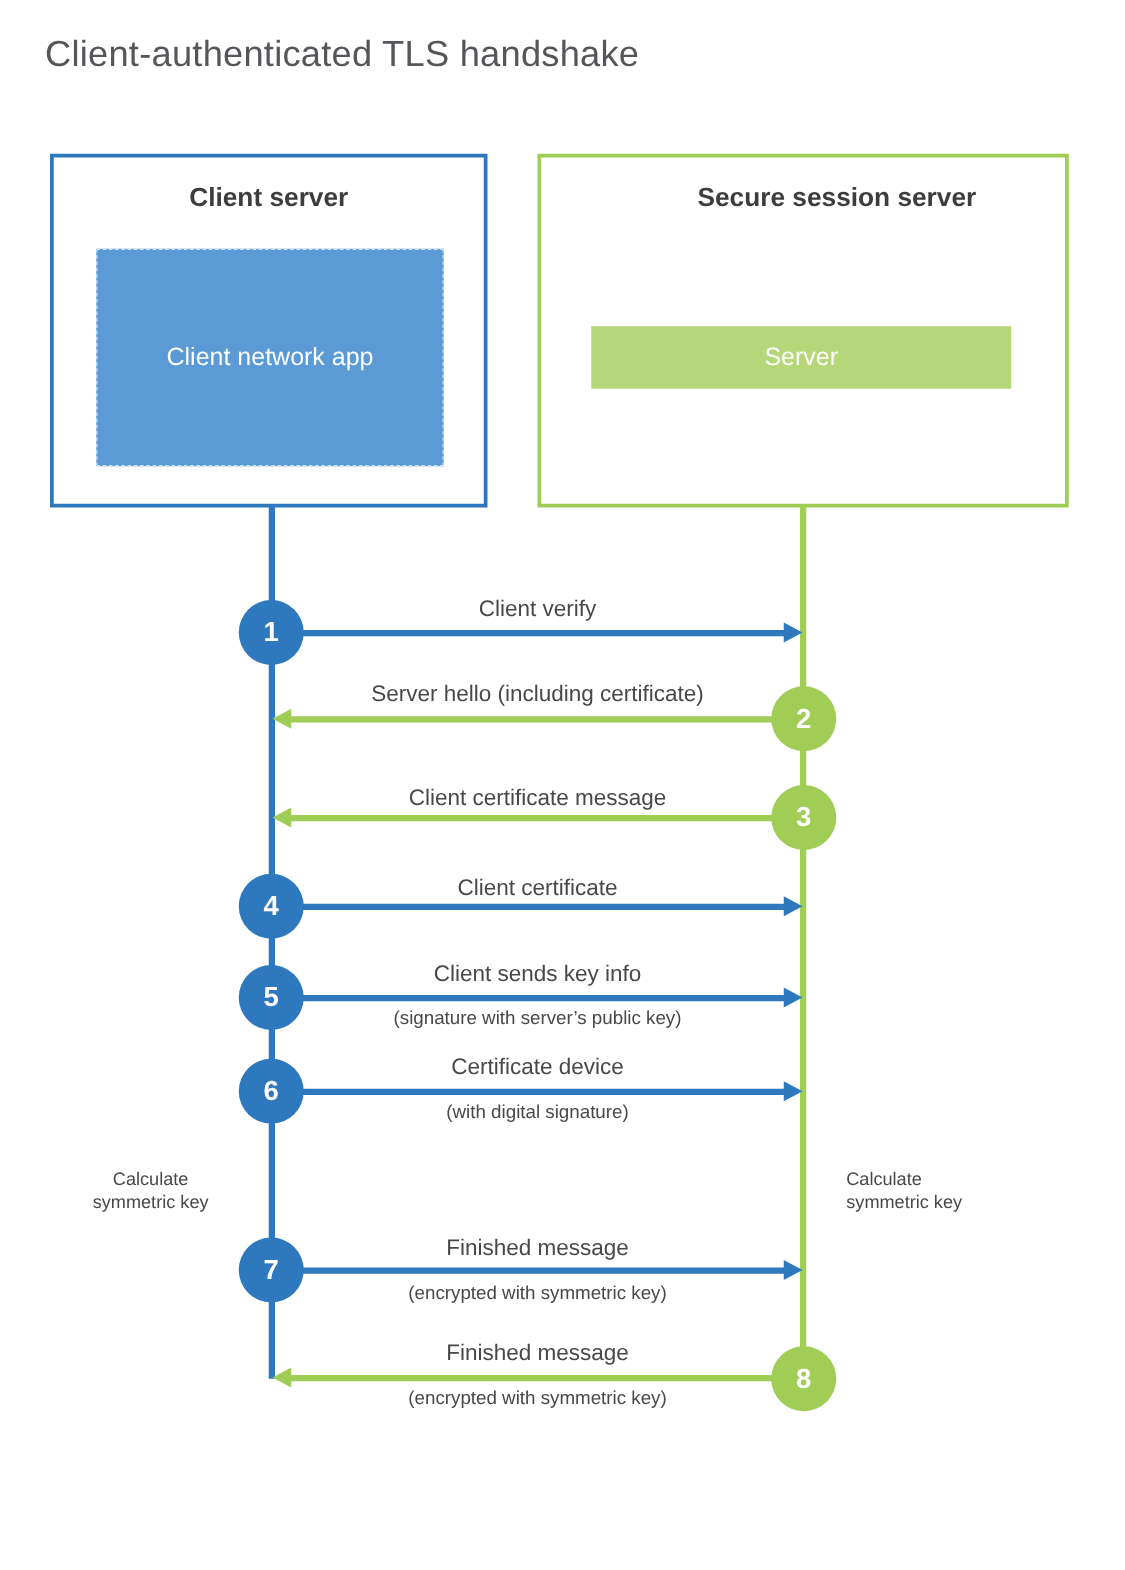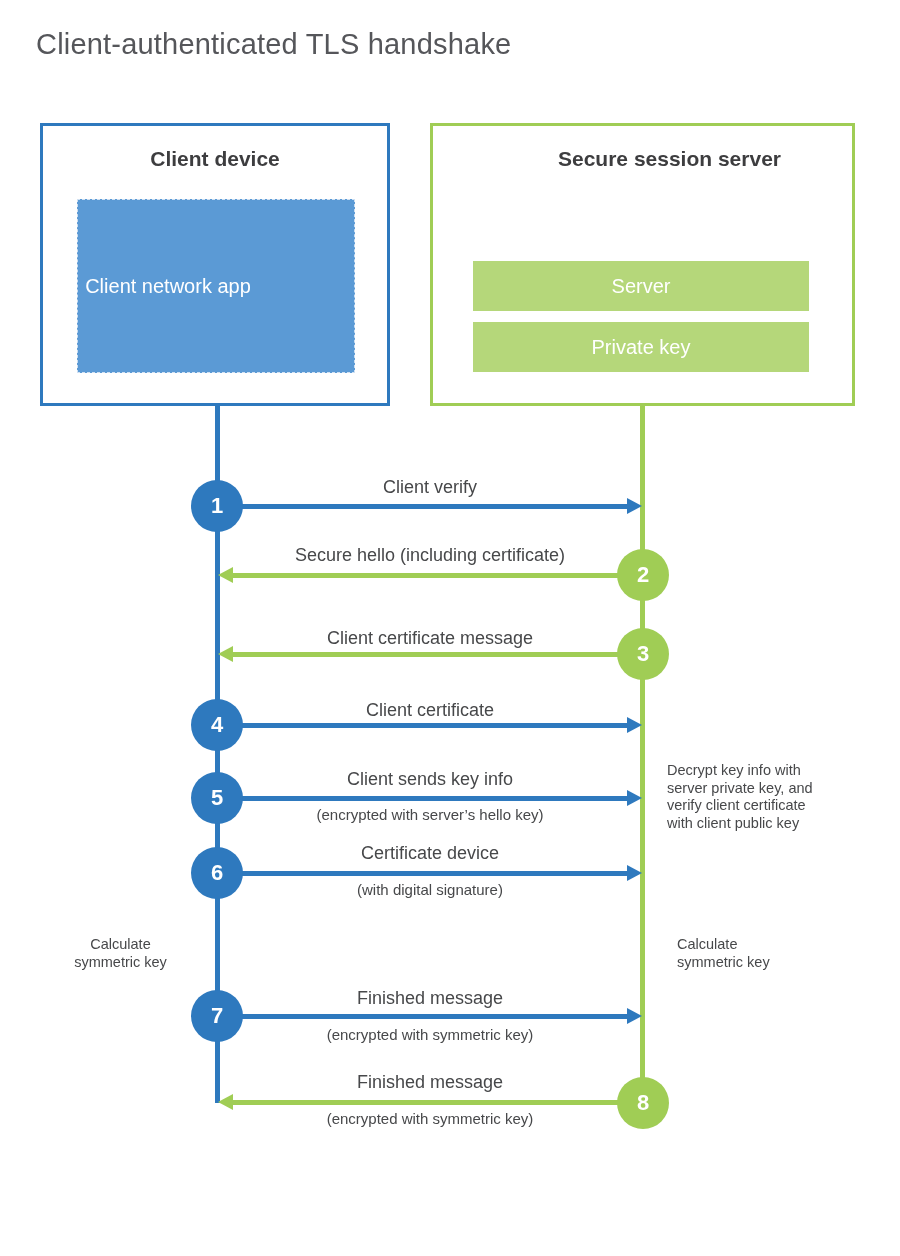--- a/index.html
+++ b/index.html
@@ -6,21 +6,21 @@
   #canvas{position:relative;width:900px;height:1256px;background:#fff;overflow:hidden;
           font-family:"Liberation Sans","DejaVu Sans",sans-serif;}
   .title{position:absolute;left:36px;top:28px;font-size:29px;font-weight:300;color:#55565a;letter-spacing:0.2px;}
   .box{position:absolute;background:#fff;box-sizing:border-box;}
   .box-client{left:40px;top:123px;width:350px;height:283px;border:3px solid #2e79be;}
   .box-server{left:430px;top:123px;width:425px;height:283px;border:3px solid #a0cd55;}
   .box-head{position:absolute;text-align:center;font-size:21px;font-weight:700;color:#3d3d3f;}
   .bh-client{left:40px;top:147px;width:350px;}
   .bh-server{left:430px;top:147px;width:479px;}
   .client-app{position:absolute;left:77px;top:199px;width:278px;height:174px;background:#5b9ad5;
-              border:1px dashed #cfe0f2;box-sizing:border-box;display:flex;align-items:center;}
+              border:1px dashed #cfe0f2;box-sizing:border-box;display:flex;align-items:center;justify-content:center;}
   .client-app span{display:block;width:180px;text-align:center;color:#fff;font-size:20px;line-height:1.4;}
   .bar{position:absolute;left:473px;width:336px;height:50px;background:#b5d77a;color:#fff;
        font-size:20px;text-align:center;line-height:50px;}
   .lifeline{position:absolute;width:5px;}
   .ll-blue{background:#2e79be;left:215px;top:405px;height:698px;}
   .ll-green{background:#a0cd55;left:640px;top:405px;height:698px;}
   .circle{position:absolute;width:52px;height:52px;border-radius:50%;display:flex;align-items:center;
           justify-content:center;color:#fff;font-size:22px;font-weight:700;}
   .c-blue{background:#2e79be;}
   .c-green{background:#a0cd55;}
@@ -38,41 +38,40 @@
   .note-calc-right{left:677px;top:936px;width:130px;text-align:left;}
 </style>
 </head>
 <body>
 
 <div id="canvas">
 
   <div class="title">Client-authenticated TLS handshake</div>
 
   <div class="box box-client"></div>
-  <div class="box-head bh-client">Client device</div>
+  <div class="box-head bh-client">Client server</div>
   <div class="client-app">
     <span>Client network app</span>
   </div>
 
   <div class="box box-server"></div>
   <div class="box-head bh-server">Secure session server</div>
   <div class="bar" style="top:261px;">Server</div>
-  <div class="bar" style="top:322px;">Private key</div>
 
   <div class="lifeline ll-blue"></div>
   <div class="lifeline ll-green"></div>
 
   <div class="msg" style="top:477px;">Client verify</div>
   <div class="hline hl-blue" style="left:217px;top:504px;width:411px;"></div>
   <div class="head head-right" style="left:627px;top:498px;"></div>
   <div class="circle c-blue" style="left:191px;top:480px;">
     <span>1</span>
   </div>
 
-  <div class="msg" style="top:545px;">Secure hello (including certificate)</div>
+  <div class="msg" style="top:545px;">Server hello (including certificate)</div>
   <div class="hline hl-green" style="left:232px;top:573px;width:411px;"></div>
   <div class="head head-left" style="left:218px;top:567px;"></div>
   <div class="circle c-green" style="left:617px;top:549px;">
     <span>2</span>
   </div>
 
   <div class="msg" style="top:628px;">Client certificate message</div>
   <div class="hline hl-green" style="left:232px;top:652px;width:411px;"></div>
   <div class="head head-left" style="left:218px;top:646px;"></div>
   <div class="circle c-green" style="left:617px;top:628px;">
@@ -82,21 +81,21 @@
   <div class="msg" style="top:700px;">Client certificate</div>
   <div class="hline hl-blue" style="left:217px;top:723px;width:411px;"></div>
   <div class="head head-right" style="left:627px;top:717px;"></div>
   <div class="circle c-blue" style="left:191px;top:699px;">
     <span>4</span>
   </div>
 
   <div class="msg" style="top:769px;">Client sends key info</div>
   <div class="hline hl-blue" style="left:217px;top:796px;width:411px;"></div>
   <div class="head head-right" style="left:627px;top:790px;"></div>
-  <div class="sub" style="top:806px;">(encrypted with server’s hello key)</div>
+  <div class="sub" style="top:806px;">(signature with server’s public key)</div>
   <div class="circle c-blue" style="left:191px;top:772px;">
     <span>5</span>
   </div>
 
   <div class="msg" style="top:843px;">Certificate device</div>
   <div class="hline hl-blue" style="left:217px;top:871px;width:411px;"></div>
   <div class="head head-right" style="left:627px;top:865px;"></div>
   <div class="sub" style="top:881px;">(with digital signature)</div>
   <div class="circle c-blue" style="left:191px;top:847px;">
     <span>6</span>
@@ -111,22 +110,18 @@
   </div>
 
   <div class="msg" style="top:1072px;">Finished message</div>
   <div class="hline hl-green" style="left:232px;top:1100px;width:411px;"></div>
   <div class="head head-left" style="left:218px;top:1094px;"></div>
   <div class="sub" style="top:1110px;">(encrypted with symmetric key)</div>
   <div class="circle c-green" style="left:617px;top:1077px;">
     <span>8</span>
   </div>
 
-  <div class="note note-decrypt">Decrypt key info with
-server private key, and
-verify client certificate
-with client public key</div>
   <div class="note note-calc-left">Calculate
 symmetric key</div>
   <div class="note note-calc-right">Calculate
 symmetric key</div>
 
 </div>
 
 </body></html>

